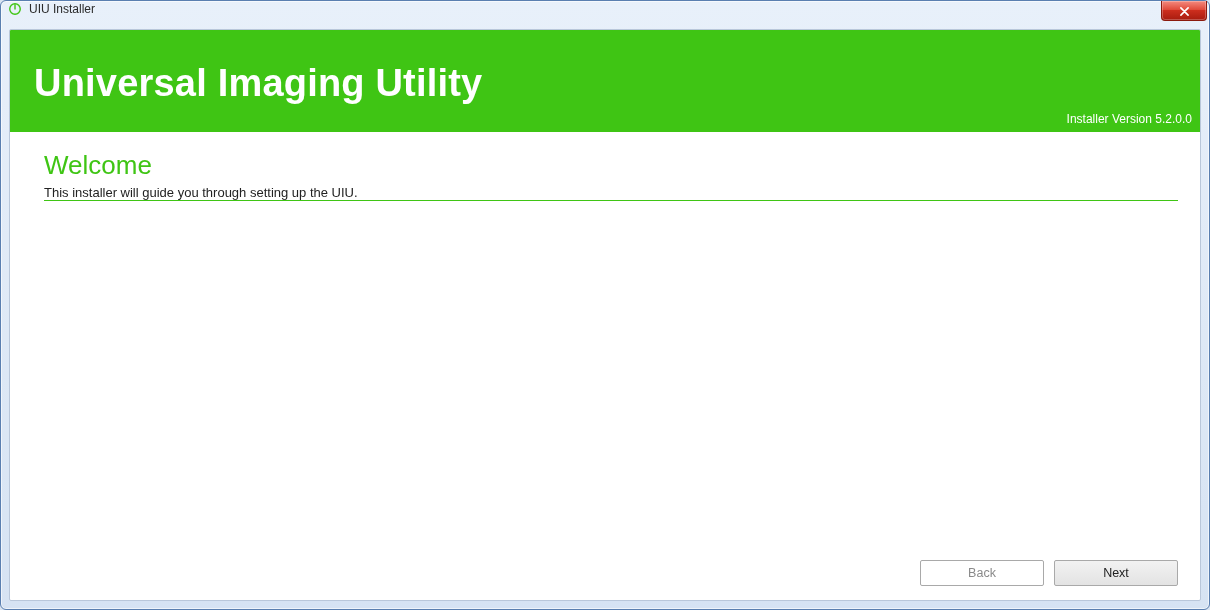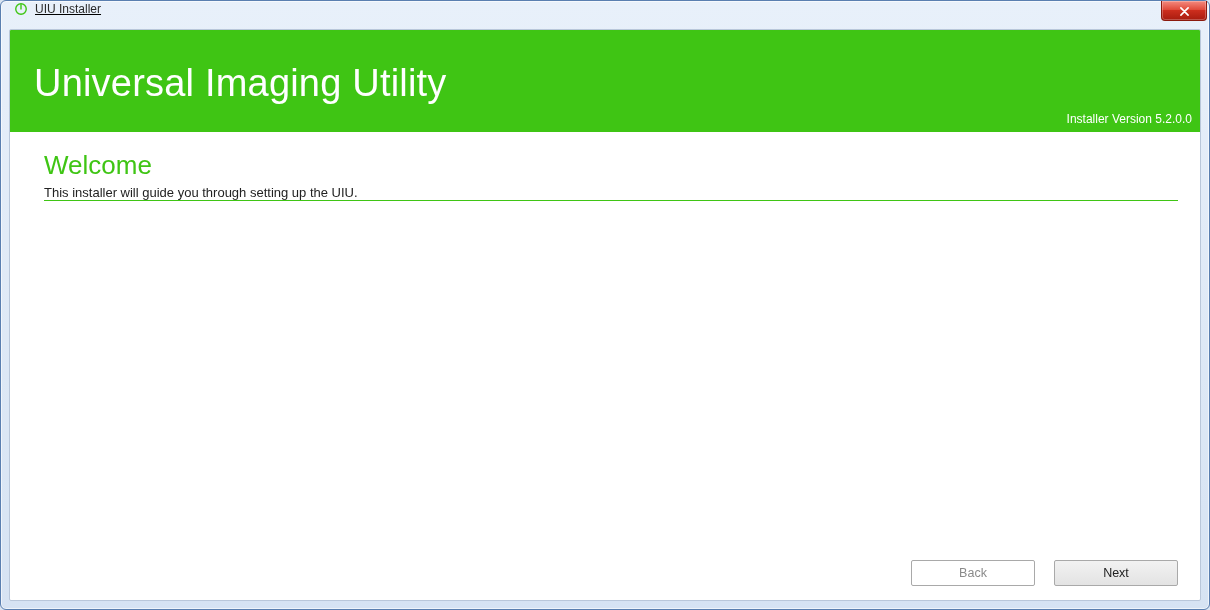--- a/index.html
+++ b/index.html
@@ -20,23 +20,22 @@
       background: linear-gradient(to bottom, #e8f0fa 0%, #d6e3f3 100%);
       border: 1px solid #5a7fb0;
       border-radius: 6px;
       position: relative;
       box-shadow: inset 0 0 0 1px rgba(255,255,255,0.6);
     }
     .titlebar {
       height: 16px;
       display: flex;
       align-items: center;
-      padding: 0 12px;
+      padding: 0 6px;
       position: relative;
-      text-decoration: underline;
     }
     .titlebar .app-icon {
       width: 16px;
       height: 16px;
       margin-right: 6px;
       display: flex;
       align-items: center;
       justify-content: center;
     }
     .titlebar .app-icon svg {
@@ -83,21 +82,21 @@
     }
     .banner {
       background: #3fc514;
       height: 102px;
       position: relative;
       padding: 0 24px;
     }
     .banner .product-title {
       color: #ffffff;
       font-size: 38px;
-      font-weight: 400;
+      font-weight: 700;
       position: absolute;
       left: 24px;
       top: 32px;
       letter-spacing: 0.2px;
     }
     .banner .version {
       color: #ffffff;
       font-size: 12px;
       position: absolute;
       right: 8px;
@@ -124,21 +123,21 @@
     .divider {
       border: none;
       border-top: 1px solid #3fc514;
       margin: 0;
     }
     .footer {
       position: absolute;
       right: 22px;
       bottom: 14px;
       display: flex;
-      gap: 19px;
+      gap: 10px;
     }
     .btn {
       width: 124px;
       height: 26px;
       font-size: 12.5px;
       font-family: inherit;
       border: 1px solid #a9a9a9;
       border-radius: 2px;
       cursor: pointer;
       display: flex;

